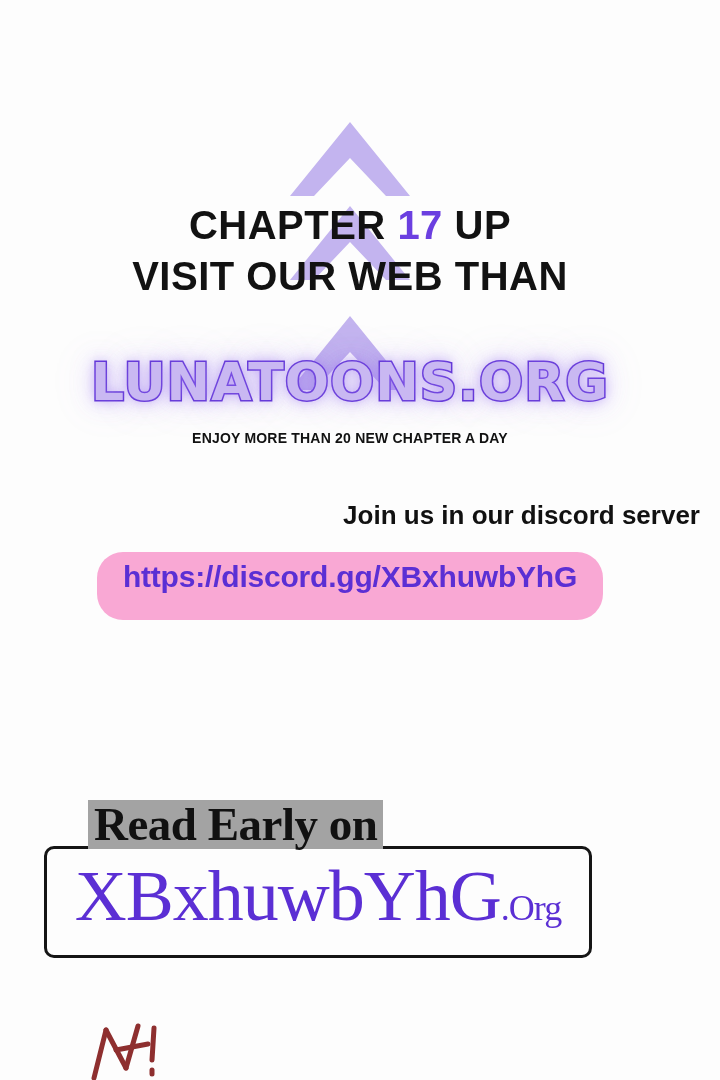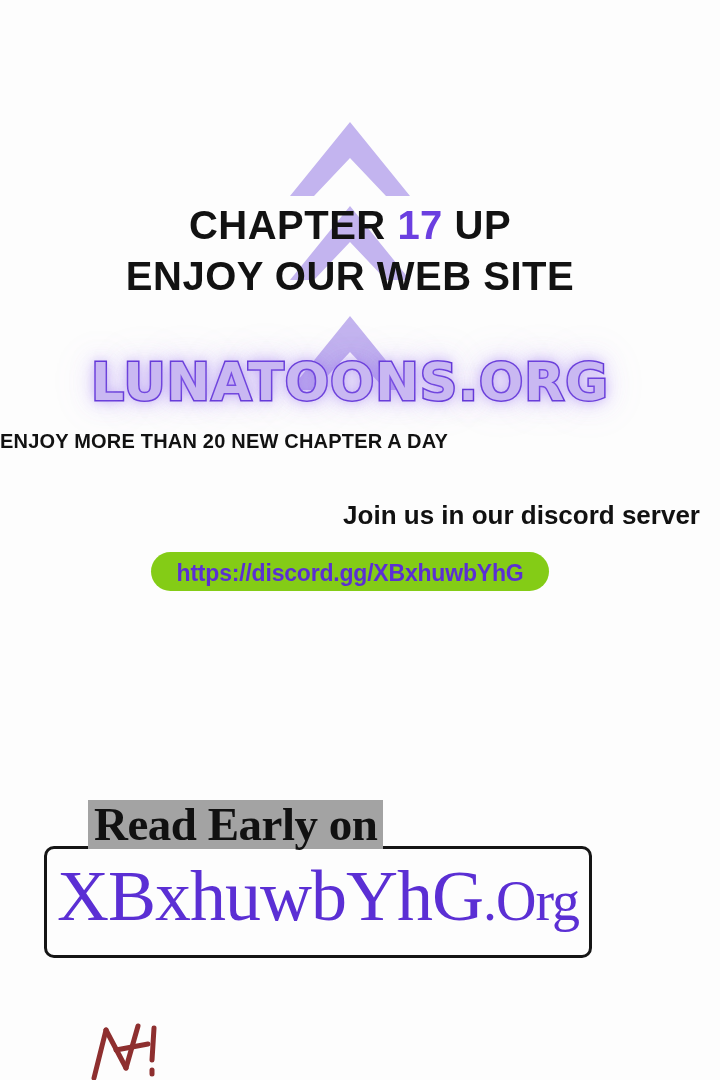--- a/index.html
+++ b/index.html
@@ -85,21 +85,22 @@
       0 0 24px rgba(150,110,240,0.35),
       0 0 40px rgba(170,140,245,0.25);
   }
 
   
   .subline {
     position: absolute;
     top: 430px;
     left: 0;
     right: 0;
-    font-size: 20px;
+    text-align: center;
+    font-size: 14px;
     font-weight: bold;
     color: #121212;
     letter-spacing: 0.2px;
     z-index: 3;
   }
 
   
   .discord-title {
     position: absolute;
     top: 500px;
@@ -112,24 +113,24 @@
   }
   .discord-pill-wrap {
     position: absolute;
     top: 552px;
     left: 0;
     right: 0;
     text-align: center;
   }
   .discord-pill {
     display: inline-block;
-    background: #84cc16;
+    background: #f9a8d4;
     border-radius: 26px;
-    padding: 8px 26px 4px 26px;
-    font-size: 23px;
+    padding: 8px 26px 26px 26px;
+    font-size: 30px;
     font-weight: bold;
     color: #5b2fd4;
     letter-spacing: -0.2px;
     text-decoration: none;
   }
 
   
   .logo-block {
     position: absolute;
     left: 44px;
@@ -169,21 +170,21 @@
     text-align: center;
     font-family: "Liberation Serif", serif;
     font-size: 72px;
     color: #5b2fd4;
     letter-spacing: -1px;
     line-height: 1.45;
     white-space: nowrap;
     z-index: 3;
   }
   .logo-main .org {
-    font-size: 56px;
+    font-size: 36px;
     margin-top: 24px;
   }
 
   
   .signature {
     position: absolute;
     left: 86px;
     top: 1020px;
     width: 110px;
     height: 60px;
@@ -205,21 +206,21 @@
       <polygon points="60,4 120,78 96,78 60,40 24,78 0,78" fill="#c3b4ef"></polygon>
     </svg>
   </div>
 
   <div class="headline">
     <div class="line">
       <span>CHAPTER</span>
       <span class="chapter-num">17</span>
       <span>UP</span>
     </div>
-    <div class="line">ENJOY OUR WEB SITE</div>
+    <div class="line">VISIT OUR WEB THAN</div>
   </div>
 
   <div class="sitename-wrap">
     <span class="sitename">LUNATOONS.ORG</span>
   </div>
 
   <div class="subline">ENJOY MORE THAN 20 NEW CHAPTER A DAY</div>
 
   <div class="discord-title">Join us in our discord server</div>
   <div class="discord-pill-wrap">

